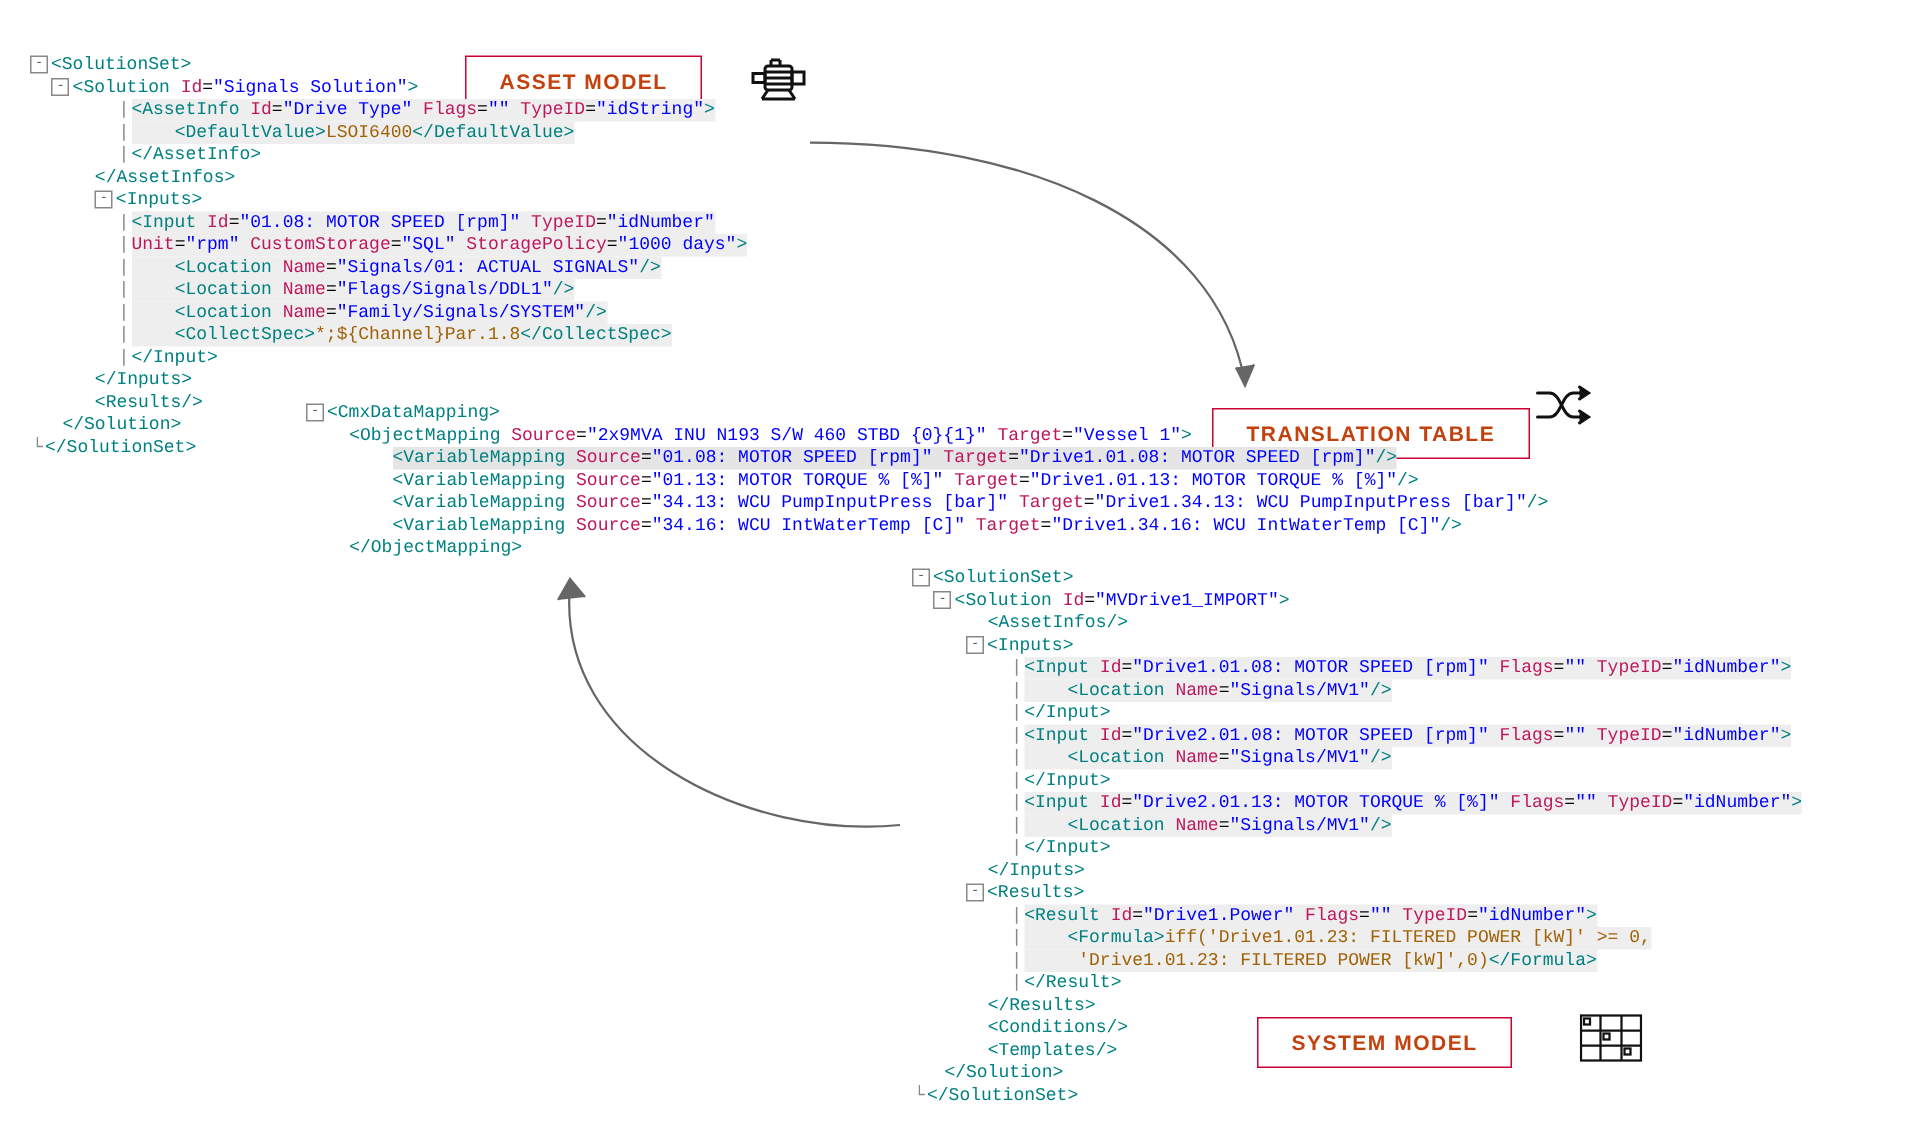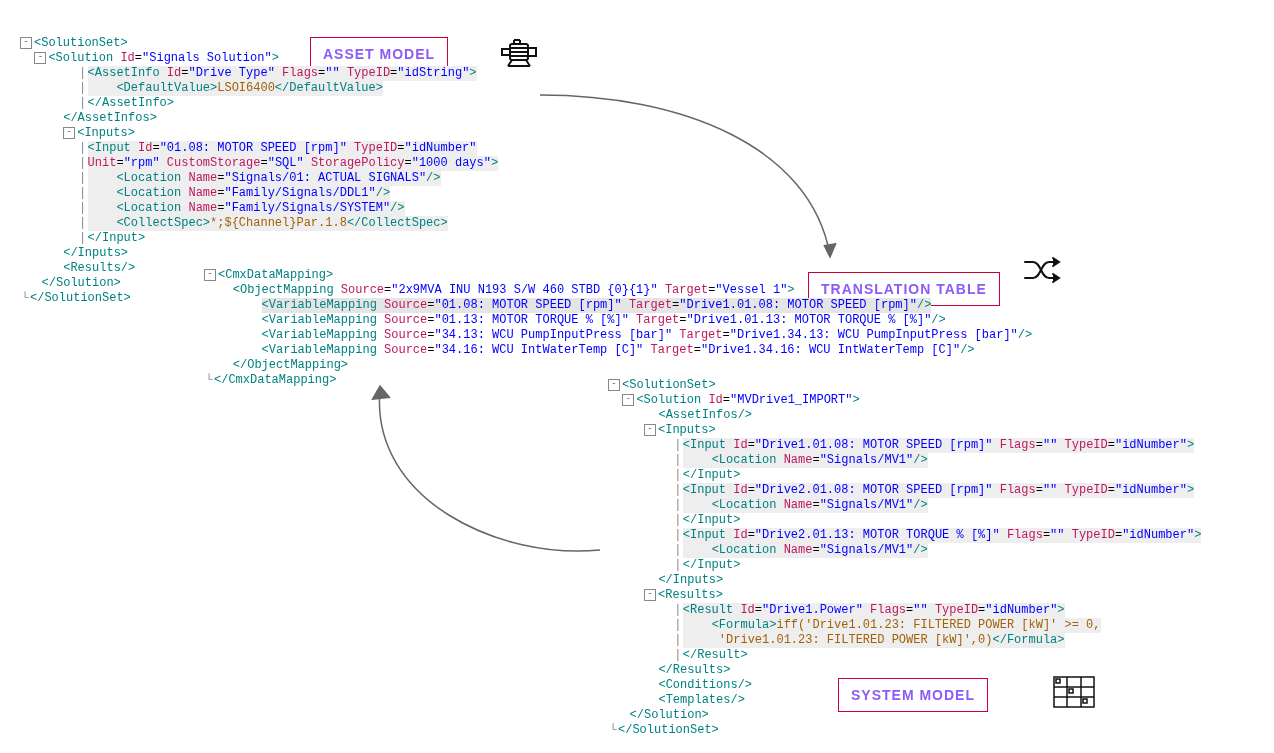--- a/index.html
+++ b/index.html
@@ -36,26 +36,26 @@
   vertical-align: middle;
   margin-right: 2px;
   color: #555;
   cursor: pointer;
 }
 .tbar { color: #888; display:inline-block; width:10px; text-align:center; }
 
 .label-box {
   position: absolute;
   border: 1.5px solid #cc0033;
-  color: #8b5cf6;
+  color: #c2410c;
   font-family: Arial, sans-serif;
   font-weight: bold;
   font-size: 14px;
   letter-spacing: 1px;
-  padding: 8px 12px;
+  padding: 8px 22px;
   background: #fff;
   text-align: right;
 }
 
 .icon-wrap {
   position: absolute;
 }
 svg { display:block; }
 
 .arrow {
@@ -135,39 +135,38 @@
 <div><span class="toggle">-</span><span class="tag">&lt;SolutionSet&gt;</span></div>
 <div>&nbsp;&nbsp;<span class="toggle">-</span><span class="tag">&lt;Solution </span><span class="attr">Id</span>=<span class="val">"<span>Signals Solution</span>"</span><span class="tag">&gt;</span></div>
 <div>&nbsp;&nbsp;&nbsp;&nbsp;&nbsp;&nbsp;&nbsp;&nbsp;<span class="tbar">|</span><span class="highlight-gray"><span class="tag">&lt;AssetInfo </span><span class="attr">Id</span>=<span class="val">"<span>Drive Type</span>"</span> <span class="attr">Flags</span>=<span class="val">"<span></span>"</span> <span class="attr">TypeID</span>=<span class="val">"<span>idString</span>"</span><span class="tag">&gt;</span></span></div>
 <div>&nbsp;&nbsp;&nbsp;&nbsp;&nbsp;&nbsp;&nbsp;&nbsp;<span class="tbar">|</span><span class="highlight-gray">&nbsp;&nbsp;&nbsp;&nbsp;<span class="tag">&lt;DefaultValue&gt;</span><span class="text-content">LSOI6400</span><span class="tag">&lt;/DefaultValue&gt;</span></span></div>
 <div>&nbsp;&nbsp;&nbsp;&nbsp;&nbsp;&nbsp;&nbsp;&nbsp;<span class="tbar">|</span><span class="tag">&lt;/AssetInfo&gt;</span></div>
 <div>&nbsp;&nbsp;&nbsp;&nbsp;&nbsp;&nbsp;<span class="tag">&lt;/AssetInfos&gt;</span></div>
 <div>&nbsp;&nbsp;&nbsp;&nbsp;&nbsp;&nbsp;<span class="toggle">-</span><span class="tag">&lt;<span>Inputs</span>&gt;</span></div>
 <div>&nbsp;&nbsp;&nbsp;&nbsp;&nbsp;&nbsp;&nbsp;&nbsp;<span class="tbar">|</span><span class="highlight-gray"><span class="tag">&lt;Input </span><span class="attr">Id</span>=<span class="val">"<span>01.08: MOTOR SPEED [rpm]</span>"</span> <span class="attr">TypeID</span>=<span class="val">"<span>idNumber</span>"</span></span></div>
 <div>&nbsp;&nbsp;&nbsp;&nbsp;&nbsp;&nbsp;&nbsp;&nbsp;<span class="tbar">|</span><span class="highlight-gray"><span class="attr">Unit</span>=<span class="val">"<span>rpm</span>"</span> <span class="attr">CustomStorage</span>=<span class="val">"<span>SQL</span>"</span> <span class="attr">StoragePolicy</span>=<span class="val">"<span>1000 days</span>"</span><span class="tag">&gt;</span></span></div>
 <div>&nbsp;&nbsp;&nbsp;&nbsp;&nbsp;&nbsp;&nbsp;&nbsp;<span class="tbar">|</span><span class="highlight-gray">&nbsp;&nbsp;&nbsp;&nbsp;<span class="tag">&lt;Location </span><span class="attr">Name</span>=<span class="val">"<span>Signals/01:  ACTUAL SIGNALS</span>"</span><span class="tag">/&gt;</span></span></div>
-<div>&nbsp;&nbsp;&nbsp;&nbsp;&nbsp;&nbsp;&nbsp;&nbsp;<span class="tbar">|</span><span class="highlight-gray">&nbsp;&nbsp;&nbsp;&nbsp;<span class="tag">&lt;Location </span><span class="attr">Name</span>=<span class="val">"<span>Family/Signals/DDL1</span>"</span><span class="tag">/&gt;</span></span></div>
+<div>&nbsp;&nbsp;&nbsp;&nbsp;&nbsp;&nbsp;&nbsp;&nbsp;<span class="tbar">|</span><span class="highlight-gray">&nbsp;&nbsp;&nbsp;&nbsp;<span class="tag">&lt;Location </span><span class="attr">Name</span>=<span class="val">"<span>Flags/Signals/DDL1</span>"</span><span class="tag">/&gt;</span></span></div>
 <div>&nbsp;&nbsp;&nbsp;&nbsp;&nbsp;&nbsp;&nbsp;&nbsp;<span class="tbar">|</span><span class="highlight-gray">&nbsp;&nbsp;&nbsp;&nbsp;<span class="tag">&lt;Location </span><span class="attr">Name</span>=<span class="val">"<span>Family/Signals/SYSTEM</span>"</span><span class="tag">/&gt;</span></span></div>
 <div>&nbsp;&nbsp;&nbsp;&nbsp;&nbsp;&nbsp;&nbsp;&nbsp;<span class="tbar">|</span><span class="highlight-gray">&nbsp;&nbsp;&nbsp;&nbsp;<span class="tag">&lt;CollectSpec&gt;</span><span class="text-content">*;${Channel}Par.1.8</span><span class="tag">&lt;/CollectSpec&gt;</span></span></div>
 <div>&nbsp;&nbsp;&nbsp;&nbsp;&nbsp;&nbsp;&nbsp;&nbsp;<span class="tbar">|</span><span class="tag">&lt;/Input&gt;</span></div>
 <div>&nbsp;&nbsp;&nbsp;&nbsp;&nbsp;&nbsp;<span class="tag">&lt;/Inputs&gt;</span></div>
 <div>&nbsp;&nbsp;&nbsp;&nbsp;&nbsp;&nbsp;<span class="tag">&lt;<span>Results</span>/&gt;</span></div>
 <div>&nbsp;&nbsp;&nbsp;<span class="tag">&lt;/Solution&gt;</span></div>
 <div><span class="tbar">└</span><span class="tag">&lt;/SolutionSet&gt;</span></div>
 </div>
 
 <div class="xml-block" style="left:204px; top:268px;">
 <div><span class="toggle">-</span><span class="tag">&lt;<span>CmxDataMapping</span>&gt;</span></div>
 <div>&nbsp;&nbsp;&nbsp;&nbsp;<span class="tag">&lt;ObjectMapping </span><span class="attr">Source</span>=<span class="val">"<span>2x9MVA INU N193 S/W 460 STBD {0}{1}</span>"</span> <span class="attr">Target</span>=<span class="val">"<span>Vessel 1</span>"</span><span class="tag">&gt;</span></div>
 <div>&nbsp;&nbsp;&nbsp;&nbsp;&nbsp;&nbsp;&nbsp;&nbsp;<span class="highlight-med"><span class="tag">&lt;VariableMapping </span><span class="attr">Source</span>=<span class="val">"<span>01.08: MOTOR SPEED [rpm]</span>"</span> <span class="attr">Target</span>=<span class="val">"<span>Drive1.01.08: MOTOR SPEED [rpm]</span>"</span><span class="tag">/&gt;</span></span></div>
 <div>&nbsp;&nbsp;&nbsp;&nbsp;&nbsp;&nbsp;&nbsp;&nbsp;<span class="tag">&lt;VariableMapping </span><span class="attr">Source</span>=<span class="val">"<span>01.13: MOTOR TORQUE % [%]</span>"</span> <span class="attr">Target</span>=<span class="val">"<span>Drive1.01.13: MOTOR TORQUE % [%]</span>"</span><span class="tag">/&gt;</span></div>
 <div>&nbsp;&nbsp;&nbsp;&nbsp;&nbsp;&nbsp;&nbsp;&nbsp;<span class="tag">&lt;VariableMapping </span><span class="attr">Source</span>=<span class="val">"<span>34.13: WCU PumpInputPress [bar]</span>"</span> <span class="attr">Target</span>=<span class="val">"<span>Drive1.34.13: WCU PumpInputPress [bar]</span>"</span><span class="tag">/&gt;</span></div>
 <div>&nbsp;&nbsp;&nbsp;&nbsp;&nbsp;&nbsp;&nbsp;&nbsp;<span class="tag">&lt;VariableMapping </span><span class="attr">Source</span>=<span class="val">"<span>34.16: WCU IntWaterTemp [C]</span>"</span> <span class="attr">Target</span>=<span class="val">"<span>Drive1.34.16: WCU IntWaterTemp [C]</span>"</span><span class="tag">/&gt;</span></div>
 <div>&nbsp;&nbsp;&nbsp;&nbsp;<span class="tag">&lt;/ObjectMapping&gt;</span></div>
-<div><span class="tbar">└</span><span class="tag">&lt;/<span>CmxDataMapping</span>&gt;</span></div>
 </div>
 
 <div class="xml-block" style="left:608px; top:378px;">
 <div><span class="toggle">-</span><span class="tag">&lt;<span>SolutionSet</span>&gt;</span></div>
 <div>&nbsp;&nbsp;<span class="toggle">-</span><span class="tag">&lt;Solution </span><span class="attr">Id</span>=<span class="val">"<span>MVDrive1_IMPORT</span>"</span><span class="tag">&gt;</span></div>
 <div>&nbsp;&nbsp;&nbsp;&nbsp;&nbsp;&nbsp;&nbsp;<span class="tag">&lt;<span>AssetInfos</span>/&gt;</span></div>
 <div>&nbsp;&nbsp;&nbsp;&nbsp;&nbsp;<span class="toggle">-</span><span class="tag">&lt;<span>Inputs</span>&gt;</span></div>
 <div>&nbsp;&nbsp;&nbsp;&nbsp;&nbsp;&nbsp;&nbsp;&nbsp;&nbsp;<span class="tbar">|</span><span class="highlight-gray"><span class="tag">&lt;Input </span><span class="attr">Id</span>=<span class="val">"<span>Drive1.01.08: MOTOR SPEED [rpm]</span>"</span> <span class="attr">Flags</span>=<span class="val">"<span></span>"</span> <span class="attr">TypeID</span>=<span class="val">"<span>idNumber</span>"</span><span class="tag">&gt;</span></span></div>
 <div>&nbsp;&nbsp;&nbsp;&nbsp;&nbsp;&nbsp;&nbsp;&nbsp;&nbsp;<span class="tbar">|</span><span class="highlight-gray">&nbsp;&nbsp;&nbsp;&nbsp;<span class="tag">&lt;Location </span><span class="attr">Name</span>=<span class="val">"<span>Signals/MV1</span>"</span><span class="tag">/&gt;</span></span></div>
 <div>&nbsp;&nbsp;&nbsp;&nbsp;&nbsp;&nbsp;&nbsp;&nbsp;&nbsp;<span class="tbar">|</span><span class="tag">&lt;/Input&gt;</span></div>

